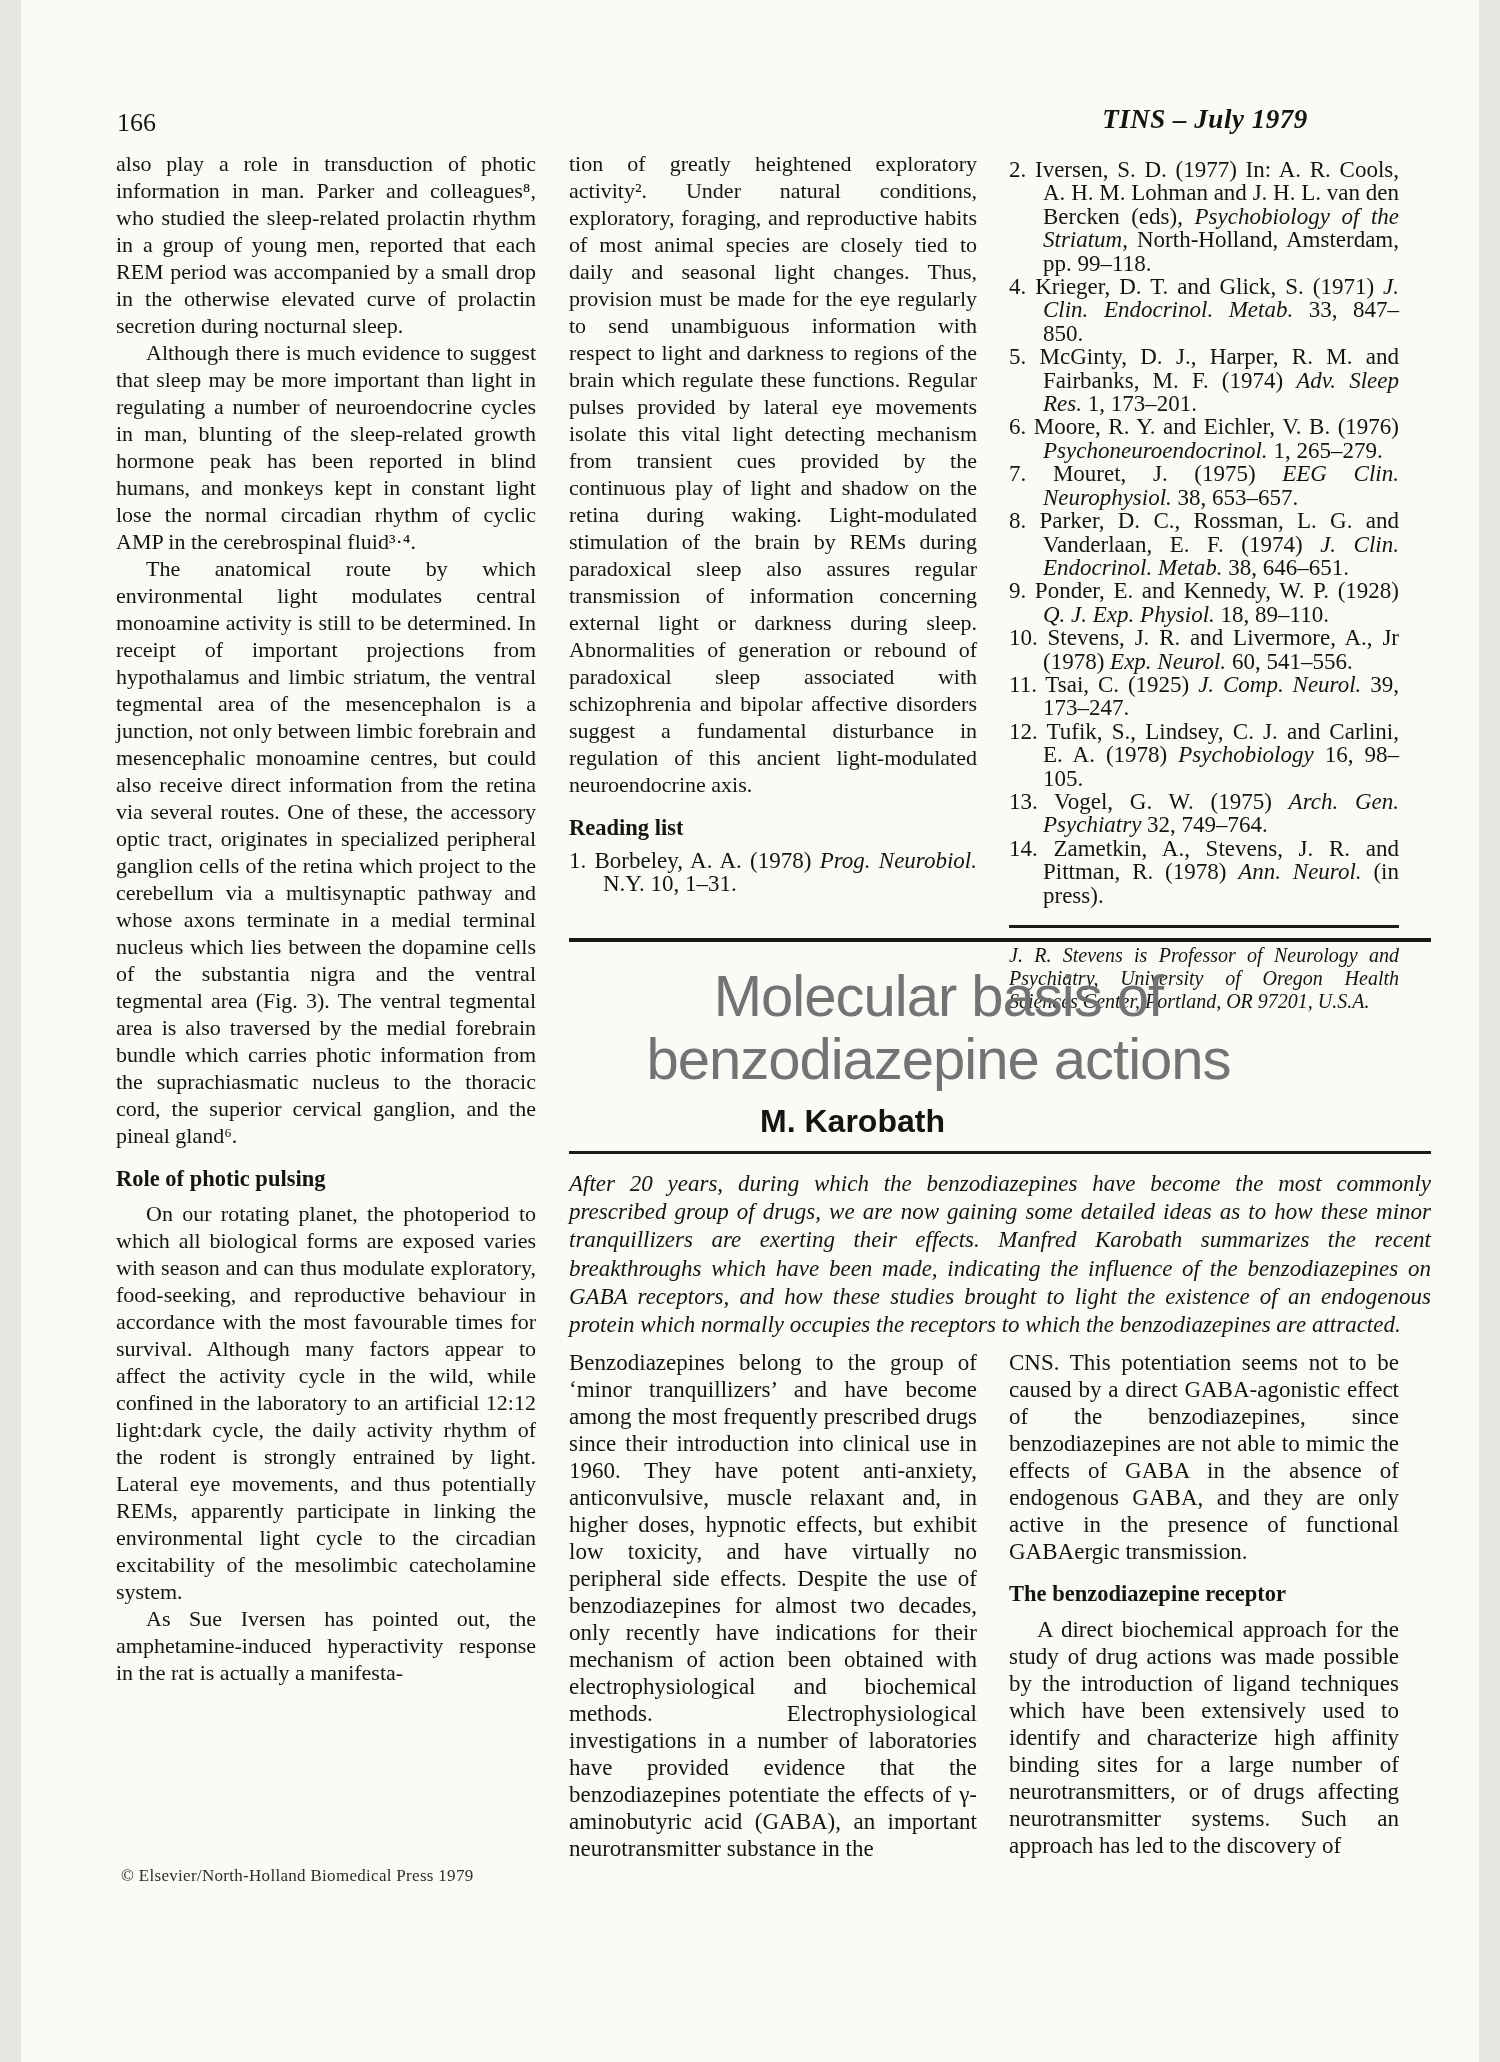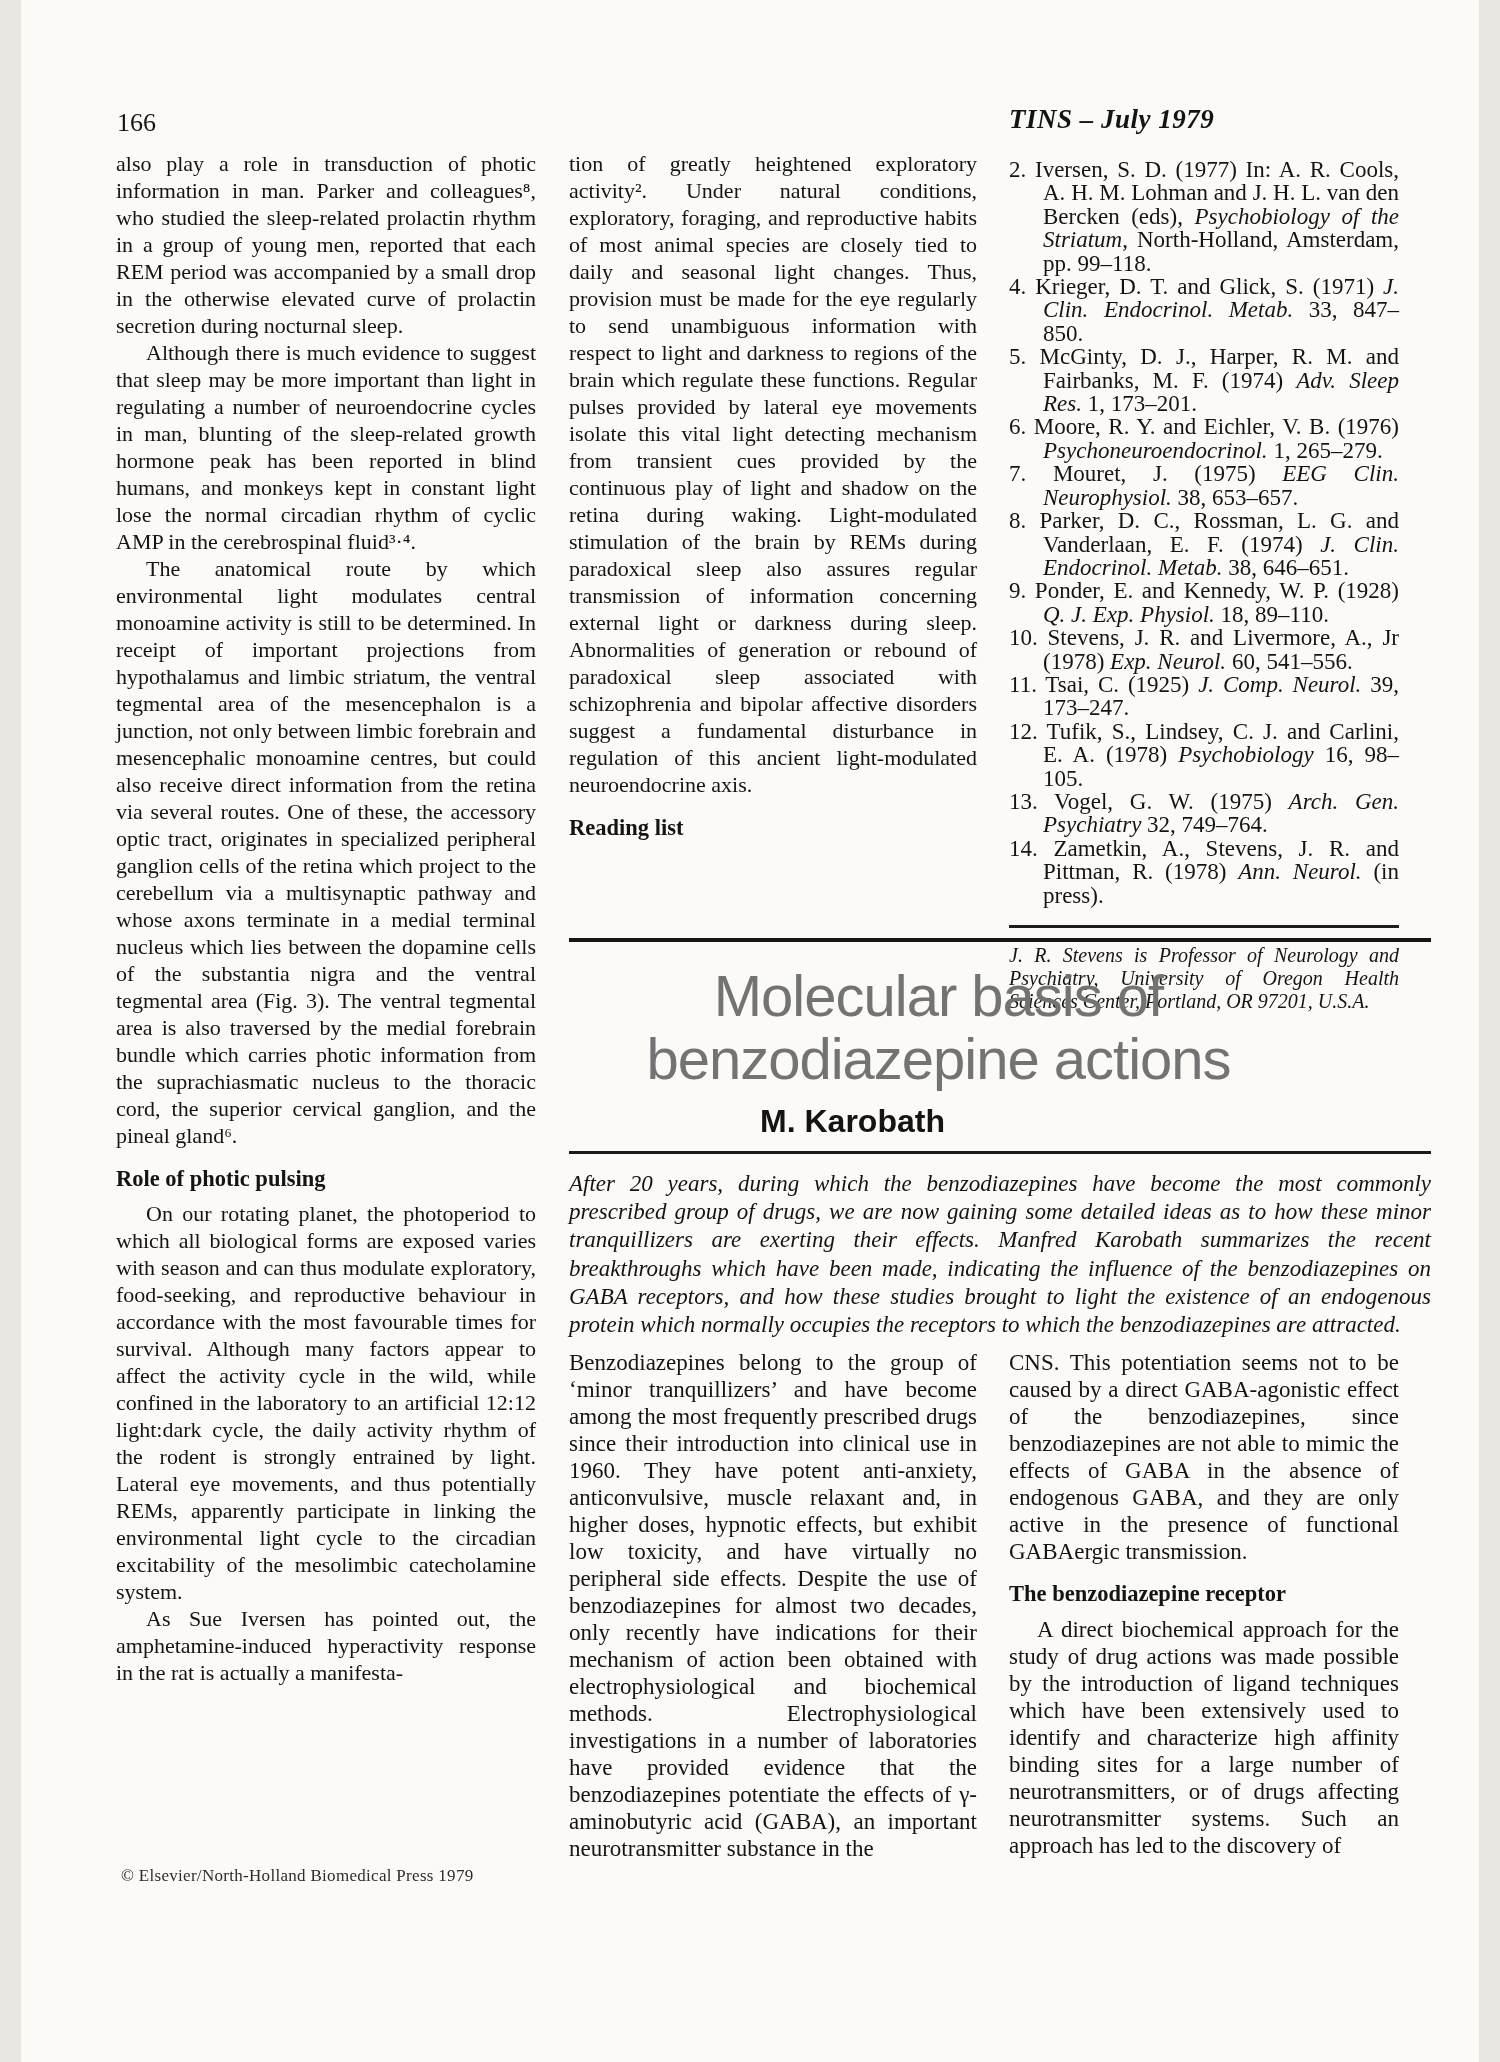--- a/index.html
+++ b/index.html
@@ -5,21 +5,21 @@
   html, body { margin:0; padding:0; background:#e9e7e2; }
   .page {
     position:relative; width:1458px; height:2062px; margin:0 auto;
     background:#fbfaf6; color:#141413; overflow:hidden;
     font-family:"Liberation Serif","DejaVu Serif",serif;
   }
   
   .pagenum { position:absolute; left:96px; top:108px; font-size:26px; }
   .jheader {
     position:absolute; left:988px; width:392px; top:104px;
-    text-align:left; font-style:italic; font-weight:bold; font-size:27px;
+    text-align:center; font-style:italic; font-weight:bold; font-size:27px;
     letter-spacing:0.5px;
   }
   
   .col { position:absolute; top:150px; text-align:justify; font-size:22px; line-height:27px; }
   .col p { margin:0; text-indent:30px; }
   .col p.noindent { text-indent:0; }
   .col1 { left:95px;  width:420px; }
   .col2 { left:548px; width:408px; }
   .col3 { left:988px; width:390px; top:158px; }
   .col h3 {
@@ -77,20 +77,23 @@
     <p>Although there is much evidence to suggest that sleep may be more important than light in regulating a number of neuroendocrine cycles in man, blunting of the sleep-related growth hormone peak has been reported in blind humans, and monkeys kept in constant light lose the normal circadian rhythm of cyclic AMP in the cerebrospinal fluid³·⁴.</p>
     <p>The anatomical route by which environmental light modulates central monoamine activity is still to be determined. In receipt of important projections from hypothalamus and limbic striatum, the ventral tegmental area of the mesencephalon is a junction, not only between limbic forebrain and mesencephalic monoamine centres, but could also receive direct information from the retina via several routes. One of these, the accessory optic tract, originates in specialized peripheral ganglion cells of the retina which project to the cerebellum via a multisynaptic pathway and whose axons terminate in a medial terminal nucleus which lies between the dopamine cells of the substantia nigra and the ventral tegmental area (Fig. 3). The ventral tegmental area is also traversed by the medial forebrain bundle which carries photic information from the suprachiasmatic nucleus to the thoracic cord, the superior cervical ganglion, and the pineal gland⁶.</p>
     <h3>Role of photic pulsing</h3>
     <p>On our rotating planet, the photoperiod to which all biological forms are exposed varies with season and can thus modulate exploratory, food-seeking, and reproductive behaviour in accordance with the most favourable times for survival. Although many factors appear to affect the activity cycle in the wild, while confined in the laboratory to an artificial 12:12 light:dark cycle, the daily activity rhythm of the rodent is strongly entrained by light. Lateral eye movements, and thus potentially REMs, apparently participate in linking the environmental light cycle to the circadian excitability of the mesolimbic catecholamine system.</p>
     <p>As Sue Iversen has pointed out, the amphetamine-induced hyperactivity response in the rat is actually a manifesta-</p>
   </div>
 
   <div class="col col2">
     <p class="noindent">tion of greatly heightened exploratory activity². Under natural conditions, exploratory, foraging, and reproductive habits of most animal species are closely tied to daily and seasonal light changes. Thus, provision must be made for the eye regularly to send unambiguous information with respect to light and darkness to regions of the brain which regulate these functions. Regular pulses provided by lateral eye movements isolate this vital light detecting mechanism from transient cues provided by the continuous play of light and shadow on the retina during waking. Light-modulated stimulation of the brain by REMs during paradoxical sleep also assures regular transmission of information concerning external light or darkness during sleep. Abnormalities of generation or rebound of paradoxical sleep associated with schizophrenia and bipolar affective disorders suggest a fundamental disturbance in regulation of this ancient light-modulated neuroendocrine axis.</p>
     <h3>Reading list</h3>
+    <div class="refs">
+        <div class="ref"><span>1. Borbeley, A. A. (1978) </span><em>Prog. Neurobiol.</em><span> N.Y. 10, 1–31.</span></div>
+      </div>
   </div>
 
   <div class="col col3">
     <div class="refs">
         <div class="ref"><span>2. Iversen, S. D. (1977) In: A. R. Cools, A. H. M. Lohman and J. H. L. van den Bercken (eds), </span><em>Psychobiology of the Striatum</em><span>, North-Holland, Amsterdam, pp. 99–118.</span></div>
         <div class="ref"><span>4. Krieger, D. T. and Glick, S. (1971) </span><em>J. Clin. Endocrinol. Metab.</em><span> 33, 847–850.</span></div>
         <div class="ref"><span>5. McGinty, D. J., Harper, R. M. and Fairbanks, M. F. (1974) </span><em>Adv. Sleep Res.</em><span> 1, 173–201.</span></div>
         <div class="ref"><span>6. Moore, R. Y. and Eichler, V. B. (1976) </span><em>Psychoneuroendocrinol.</em><span> 1, 265–279.</span></div>
         <div class="ref"><span>7. Mouret, J. (1975) </span><em>EEG Clin. Neurophysiol.</em><span> 38, 653–657.</span></div>
         <div class="ref"><span>8. Parker, D. C., Rossman, L. G. and Vanderlaan, E. F. (1974) </span><em>J. Clin. Endocrinol. Metab.</em><span> 38, 646–651.</span></div>

